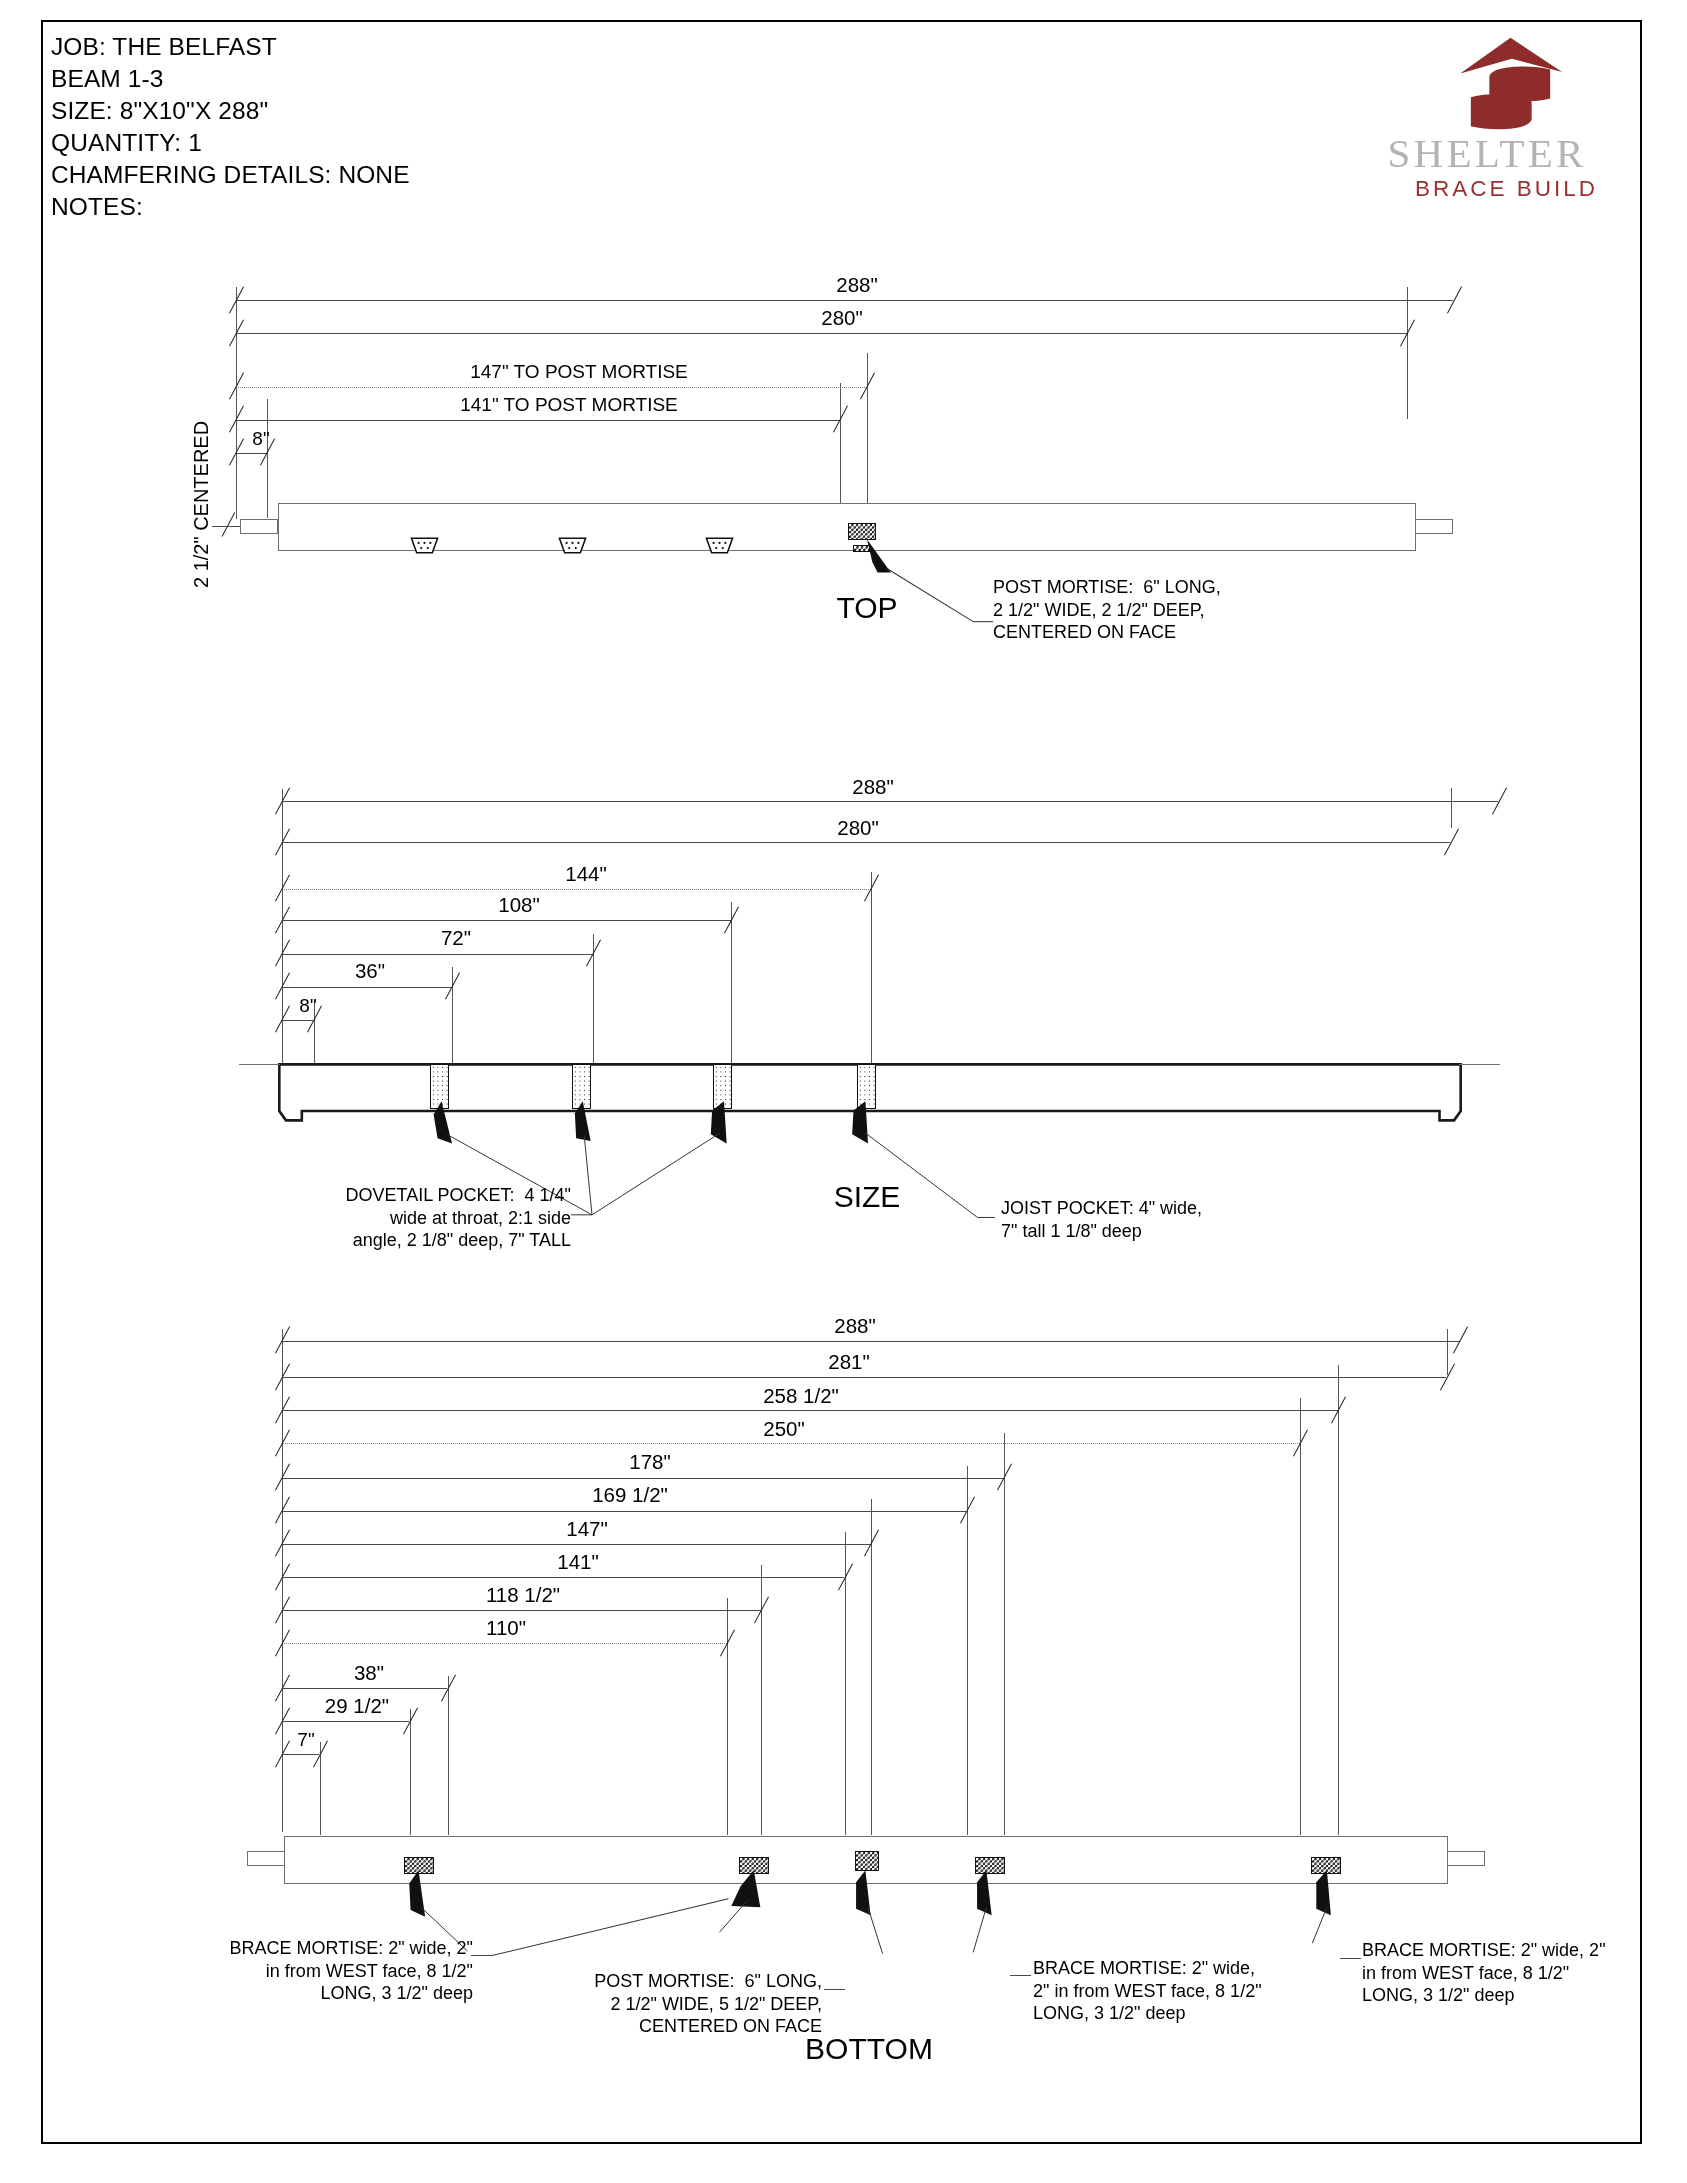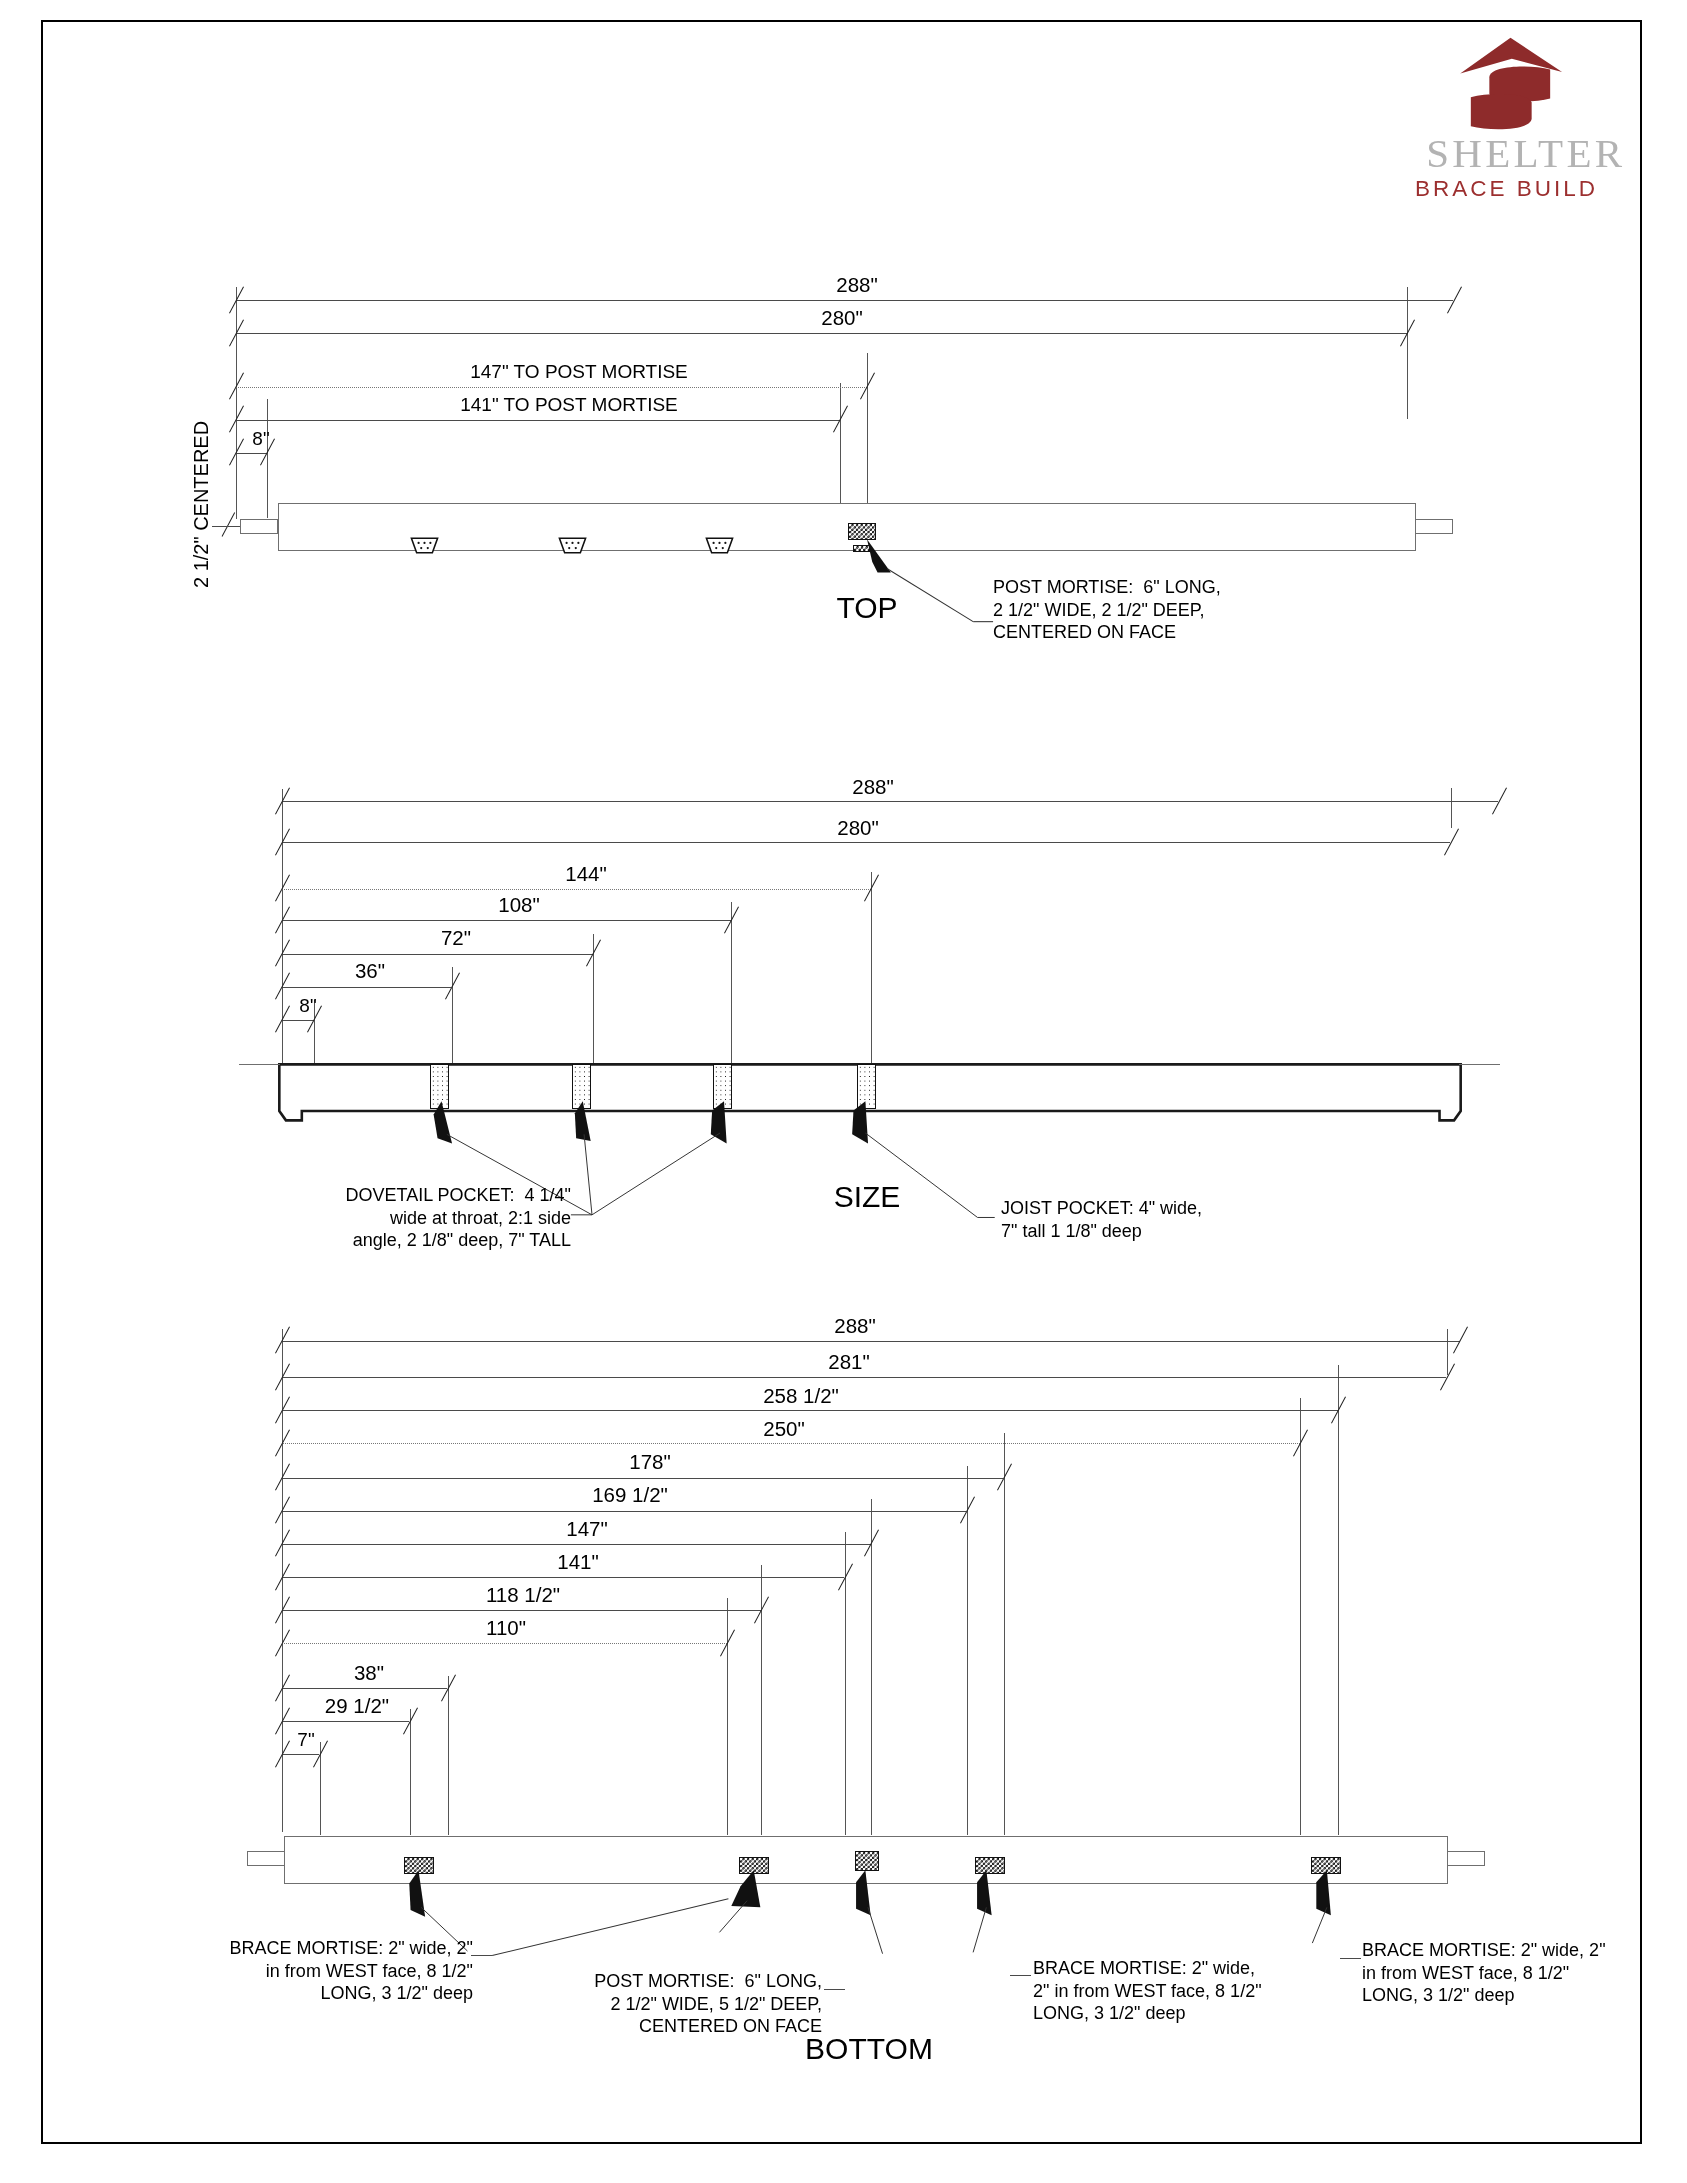--- a/index.html
+++ b/index.html
@@ -32,21 +32,21 @@
   }
   
   #logo {
     position:absolute;
     right:14.6px; top:13.2px;
     width:238px; height:189px;
   }
   #logo .mark { position:absolute; left:64px; top:0px; width:119px; height:96px; }
   #logo .word {
     position:absolute; left:0; top:98px; width:100%;
-    text-align:right;
+    text-align:left;
     font-family:"Liberation Serif", serif;
     font-size:41px;
     letter-spacing:3.3px;
     color:#b3b3b3;
     font-weight:400;
     line-height:1;
   }
   #logo .sub {
     position:absolute; left:0; top:143px; width:100%;
     text-align:center;
@@ -138,20 +138,28 @@
     white-space:nowrap;
     transform-origin:0 0;
     transform:rotate(-90deg);
   }
 </style>
 </head>
 <body>
 
 <div id="sheet">
 
+  <div id="header">
+    <div class="hline">JOB: THE BELFAST</div>
+    <div class="hline">BEAM 1-3</div>
+    <div class="hline">SIZE: 8"X10"X 288"</div>
+    <div class="hline">QUANTITY: 1</div>
+    <div class="hline">CHAMFERING DETAILS: NONE</div>
+    <div class="hline">NOTES:</div>
+  </div>
 
   <div id="logo">
     <svg class="mark" viewBox="0 0 180 145">
       <polygon points="90,4 168,56 92,36 14,58" fill="#8e2b2b"></polygon>
       <path d="M 58,64 C 58,46 118,44 150,52 L 150,96 C 120,104 60,102 58,88 Z" fill="#8e2b2b"></path>
       <path d="M 122,82 C 122,100 62,102 30,94 L 30,50 C 60,42 120,44 122,58 Z" fill="#8e2b2b" transform="translate(0,44)"></path>
     </svg>
     <div class="word">SHELTER</div>
     <div class="sub">BRACE BUILD</div>
   </div>

